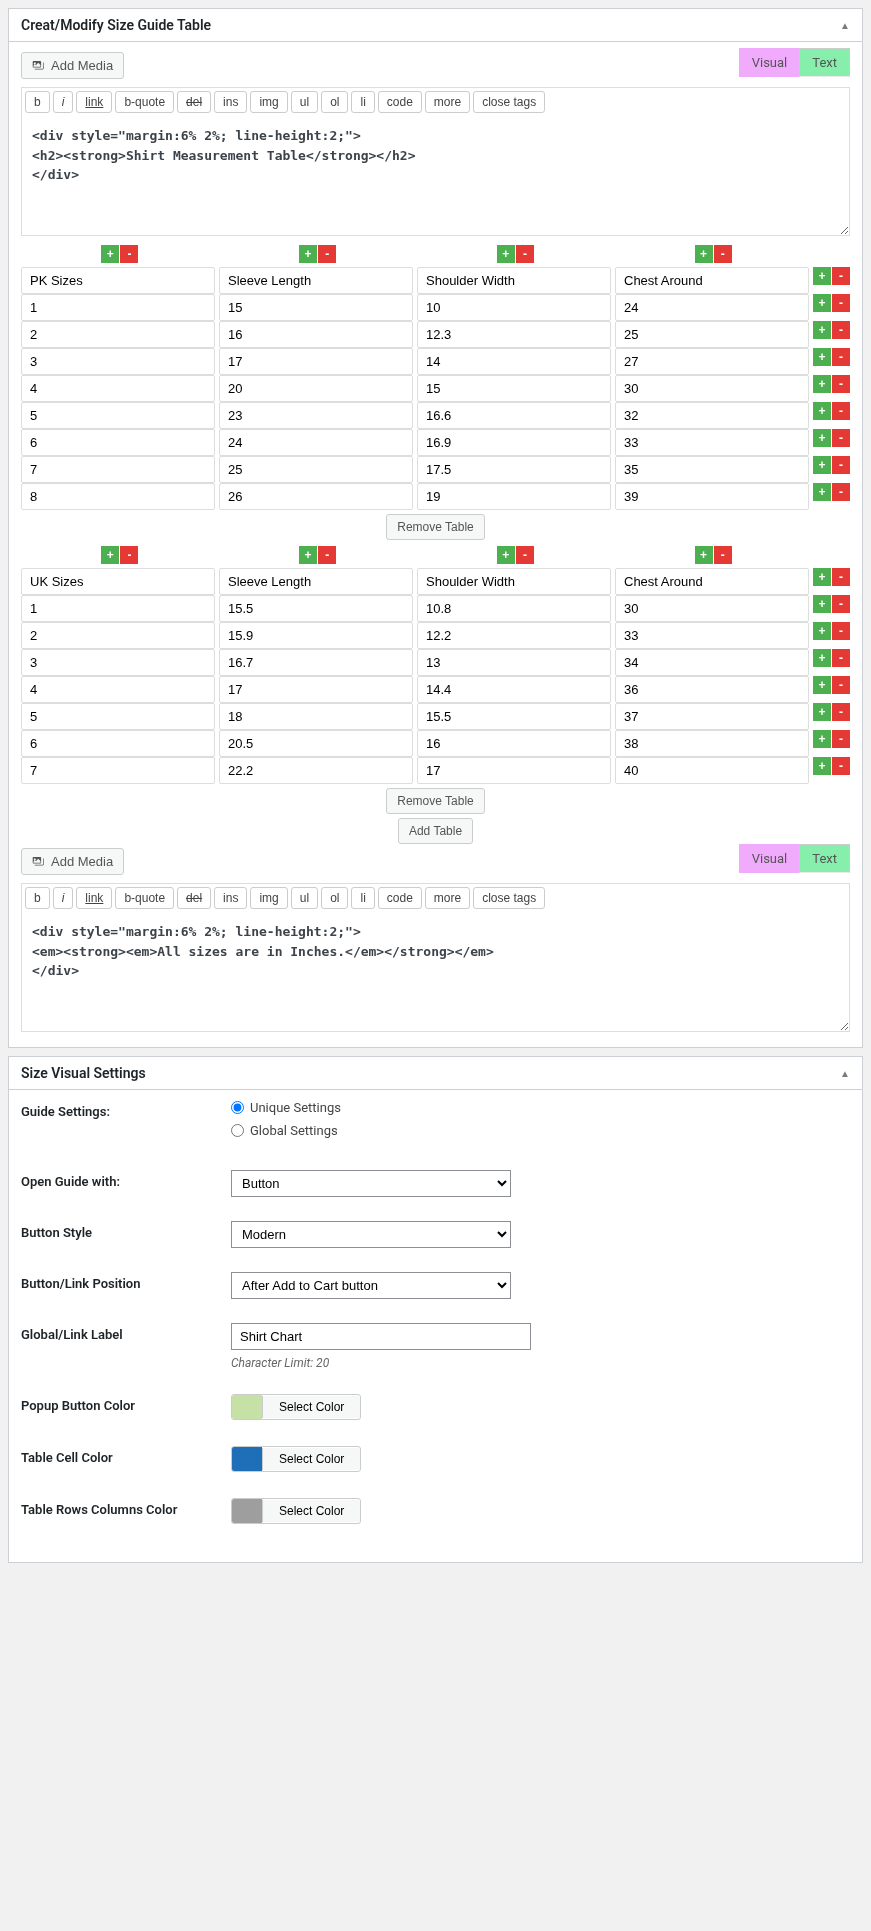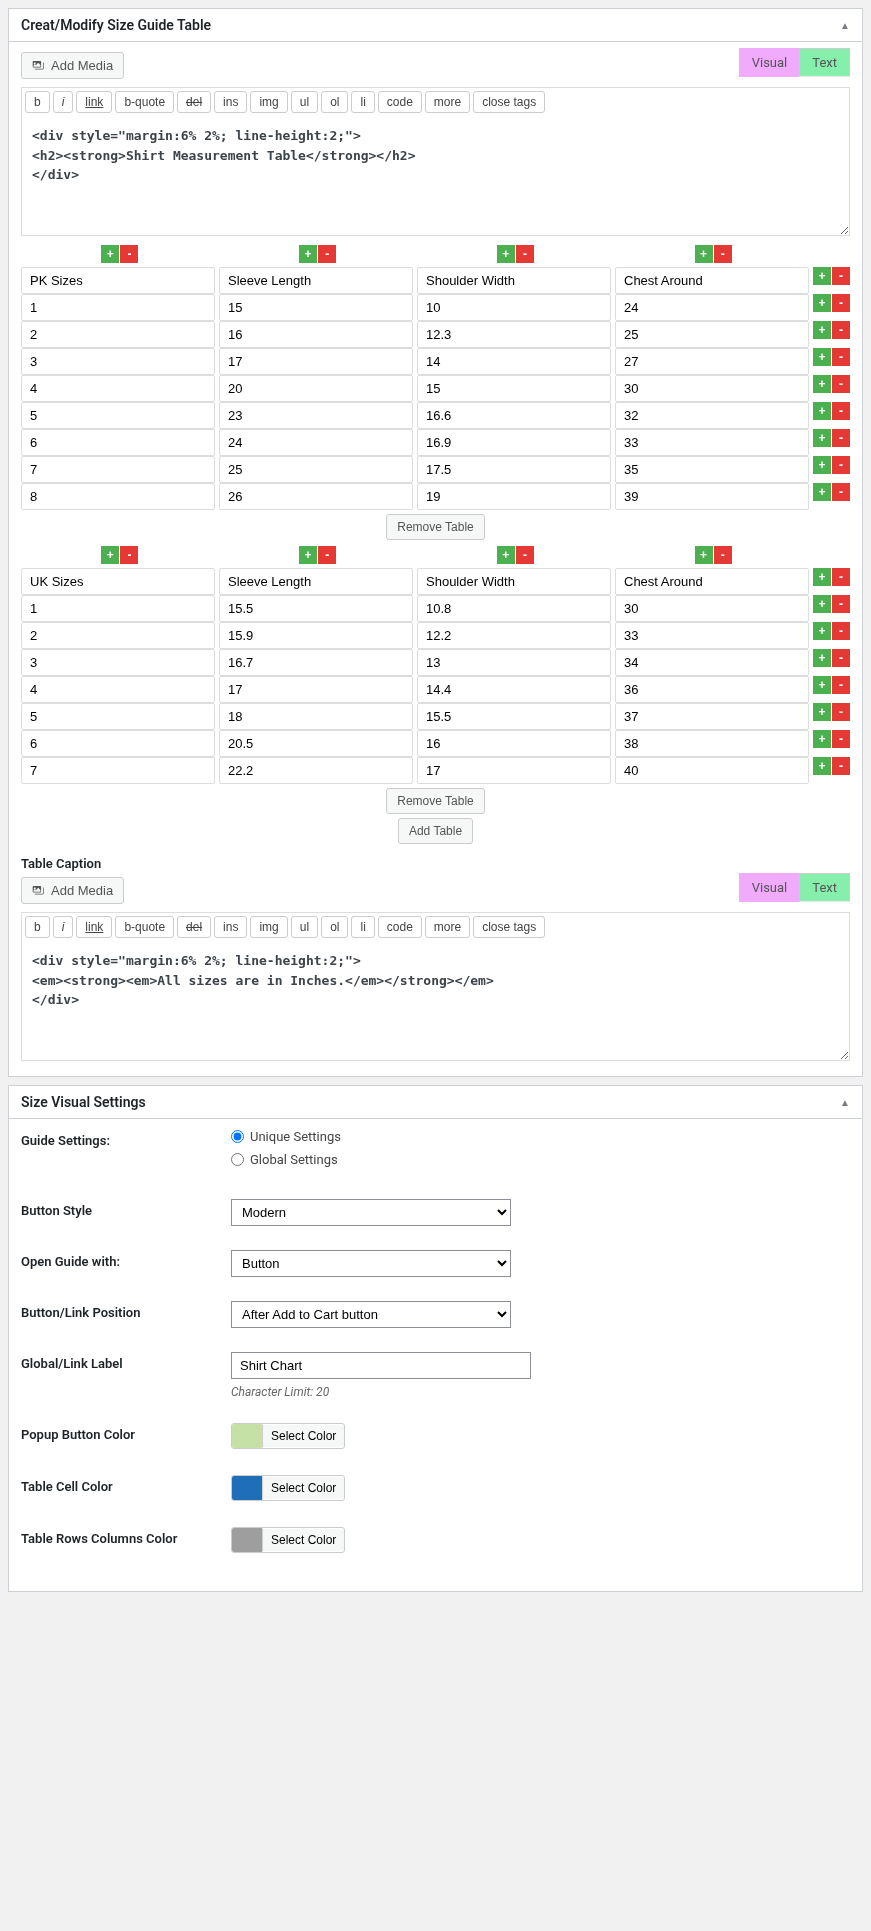--- a/index.html
+++ b/index.html
@@ -35,21 +35,21 @@
 .settings-row { display: flex; margin-bottom: 24px; align-items: flex-start; }
 .settings-label { width: 210px; font-weight: 600; font-size: 13px; color: #1d2327; padding-top: 4px; }
 .settings-control { flex: 1; }
 .radio-opt { display: flex; align-items: center; gap: 6px; margin-bottom: 8px; font-size: 13px; }
 .radio-opt input { margin: 0; }
 .sel { padding: 4px 6px; border: 1px solid #8c8f94; background: #fff; font-size: 13px; width: 280px; }
 .txt-input { padding: 5px 8px; border: 1px solid #8c8f94; background: #fff; font-size: 13px; width: 300px; }
 .hint { font-style: italic; font-size: 12px; color: #666; margin-top: 6px; }
 .color-pick { display: inline-flex; align-items: center; border: 1px solid #ccc; border-radius: 3px; overflow: hidden; }
 .swatch { width: 30px; height: 24px; }
-.color-pick button { padding: 4px 8px; border: none; border-left: 1px solid #ccc; background: #f6f7f7; font-size: 12px; cursor: pointer; }
+.color-pick button { padding: 4px 16px; border: none; border-left: 1px solid #ccc; background: #f6f7f7; font-size: 12px; cursor: pointer; }
 </style>
 </head>
 <body>
 
 <div class="panel">
   <div class="panel-header">
     <h2>Creat/Modify Size Guide Table</h2>
     <span class="collapse-icon">▲</span>
   </div>
   <div class="panel-body">
@@ -296,21 +296,20 @@
         </div>
         <div class="table-actions">
           <button class="action-btn">Remove Table</button>
         </div>
       </div>
 
     <div class="table-actions">
       <button class="action-btn">Add Table</button>
     </div>
 
-    <div class="section-label">Table Caption</div>
     <button class="media-btn">
       <svg class="media-icon" viewBox="0 0 20 20" fill="#555">
           <path d="M13 11V4c0-.55-.45-1-1-1H2c-.55 0-1 .45-1 1v7c0 .55.45 1 1 1h10c.55 0 1-.45 1-1zM4 5c.83 0 1.5.67 1.5 1.5S4.83 8 4 8s-1.5-.67-1.5-1.5S3.17 5 4 5zm8 6H2V9.5l2-2 1.5 1.5L9 5.5l3 3V11zm4-6v8c0 .55-.45 1-1 1H4v1h11c1.1 0 2-.9 2-2V5h-1z"></path>
         </svg>
       <span>Add Media</span>
     </button>
     <div class="editor-tabs">
       <div class="editor-tab">Visual</div>
       <div class="editor-tab active">Text</div>
     </div>
@@ -348,26 +347,26 @@
             <input type="radio" name="gs" checked="" style="">
             <span>Unique Settings</span>
           </label>
         <label class="radio-opt">
             <input type="radio" name="gs" style="">
             <span>Global Settings</span>
           </label>
       </div>
     </div>
     <div class="settings-row">
+      <div class="settings-label">Open Guide with:</div>
+      <div class="settings-control"><select class="sel"><option>Button</option></select></div>
+    </div>
+    <div class="settings-row">
       <div class="settings-label">Button Style</div>
       <div class="settings-control"><select class="sel"><option>Modern</option></select></div>
-    </div>
-    <div class="settings-row">
-      <div class="settings-label">Open Guide with:</div>
-      <div class="settings-control"><select class="sel"><option>Button</option></select></div>
     </div>
     <div class="settings-row">
       <div class="settings-label">Button/Link Position</div>
       <div class="settings-control"><select class="sel"><option>After Add to Cart button</option></select></div>
     </div>
     <div class="settings-row">
       <div class="settings-label">Global/Link Label</div>
       <div class="settings-control">
         <input class="txt-input" value="Shirt Chart" style="">
         <div class="hint">Character Limit: 20</div>

